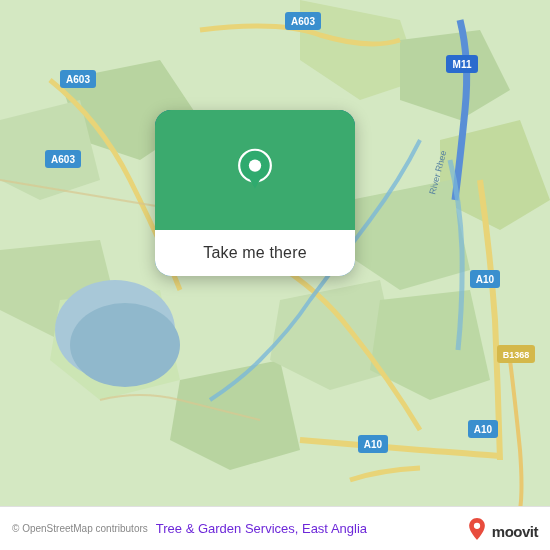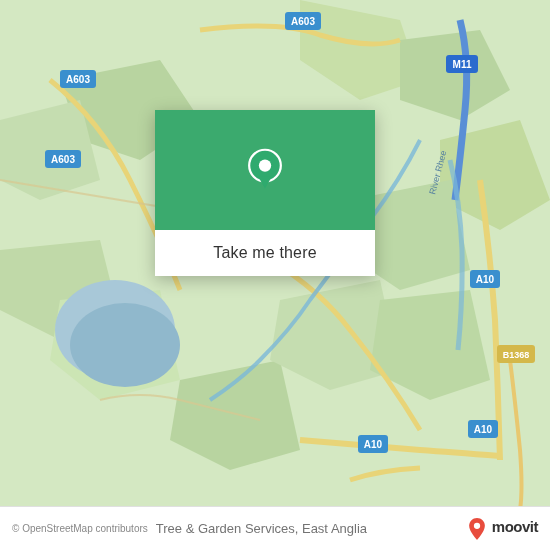--- a/index.html
+++ b/index.html
@@ -34,23 +34,23 @@
       top: 0; left: 0;
       width: 100%;
       height: 100%;
     }
 
     
     #location-card {
       position: absolute;
       top: 110px;
       left: 155px;
-      width: 220px;
+      width: 200px;
       background: #0369a1;
-      border-radius: 0;
+      border-radius: 16px;
       box-shadow: 0 4px 16px rgba(0,0,0,0.25);
       overflow: hidden;
       z-index: 10;
     }
 
     #card-map-area {
       width: 100%;
       height: 120px;
       background: #3baa6e;
       display: flex;
@@ -100,27 +100,27 @@
     }
 
     #copyright {
       font-size: 10px;
       color: #888;
       margin-right: 8px;
     }
 
     #place-info {
       font-size: 13px;
-      color: #737373;
+      color: #6d28d9;
       flex: 1;
     }
 
     #moovit-logo {
       display: flex;
-      align-items: flex-start;
+      align-items: flex-end;
       gap: 4px;
     }
 
     #moovit-pin {
       width: 22px;
       height: 22px;
     }
 
     #moovit-text {
       font-size: 15px;

